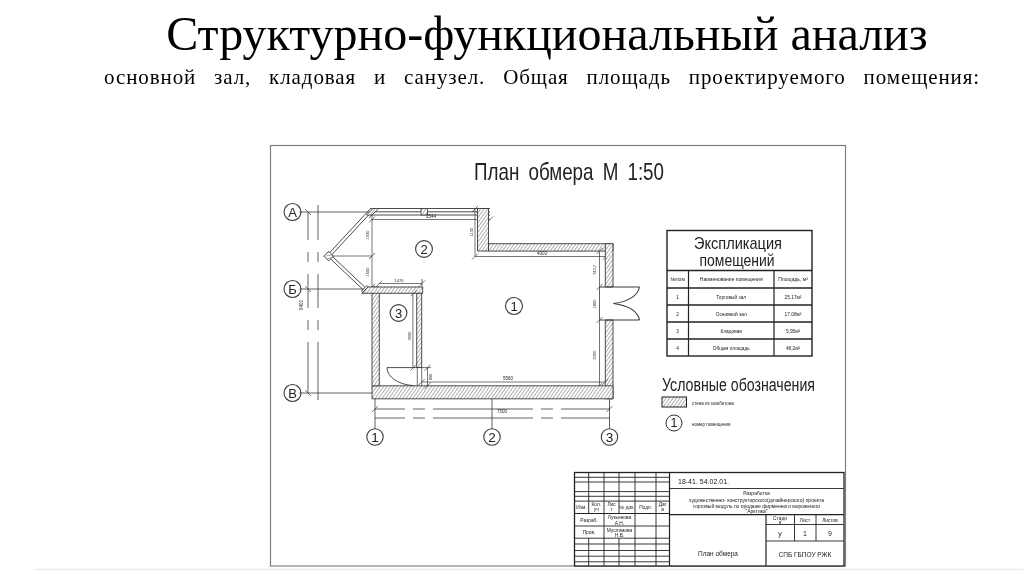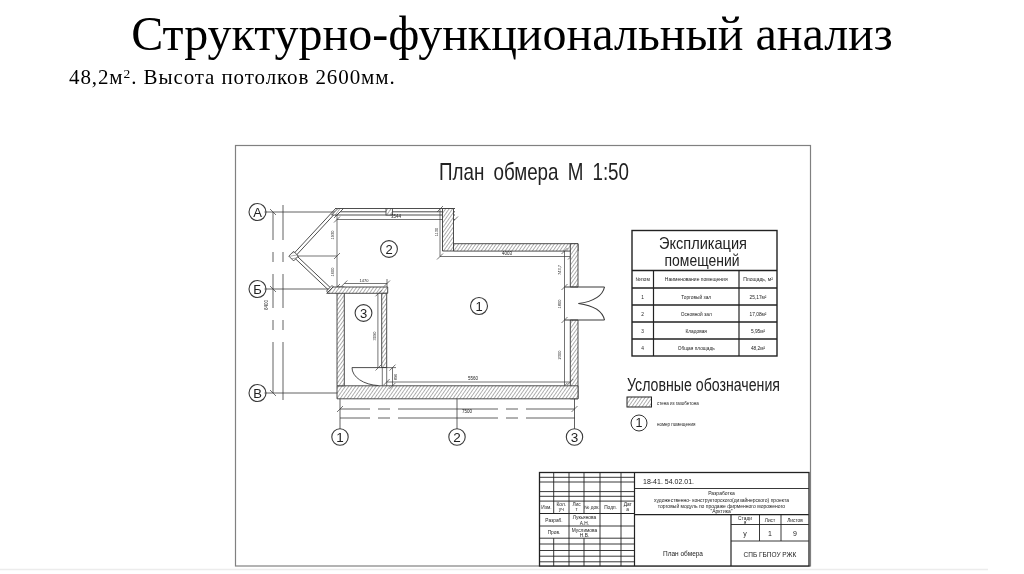--- a/index.html
+++ b/index.html
@@ -1,32 +1,32 @@
 <!DOCTYPE html>
 <html><head>
 <meta charset="utf-8">
 <style>
   html,body{margin:0;padding:0;background:#fff;}
   #page{position:relative;width:988px;height:574px;background:#fff;overflow:hidden;
-        font-family:"Liberation Sans",sans-serif;}
+        font-family:"Liberation Sans",sans-serif;margin-left:35px;}
   .serif{font-family:"Liberation Serif",serif;color:#000;}
   #title{position:absolute;left:0;top:10px;width:1024px;text-align:center;
          font-size:48px;line-height:1.0;white-space:nowrap;}
   #para{position:absolute;left:69px;top:65px;width:876px;font-size:21px;letter-spacing:0.9px;line-height:25.7px;}
   .jline{text-align:justify;text-align-last:justify;}
   svg text{fill:#222;}
 </style>
 </head>
 <body>
 <div id="page">
 
   <div id="title" class="serif">Структурно-функциональный анализ</div>
 
   <div id="para" class="serif">
-    <div>48,2м<span style="font-size:13.5px;line-height:0;vertical-align:6.5px">2</span>. Высота потолков 2600мм.</div>
+    <div class="jline">основной зал, кладовая и санузел. Общая площадь проектируемого помещения:</div>
   </div>
 
   <svg width="1024" height="574" viewBox="0 0 1024 574" style="position:absolute;left:0;top:0" font-family="Liberation Sans, sans-serif">
     <defs>
       <pattern id="hatch" width="2.8" height="2.8" patternUnits="userSpaceOnUse" patternTransform="rotate(35)">
         <rect width="2.8" height="2.8" fill="#fff"></rect>
         <line x1="0" y1="0" x2="0" y2="2.8" stroke="#2d2d2d" stroke-width="0.75"></line>
       </pattern>
     </defs>
 

